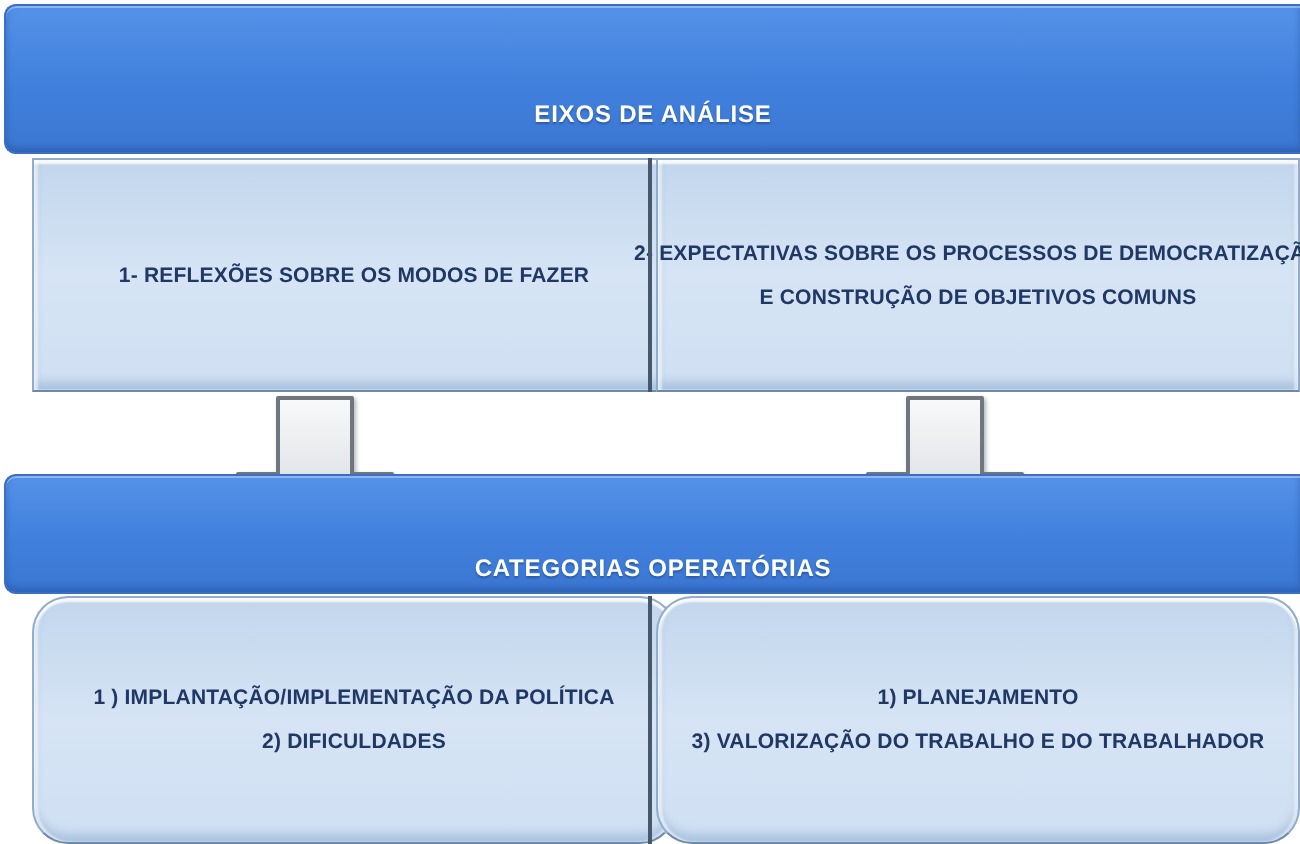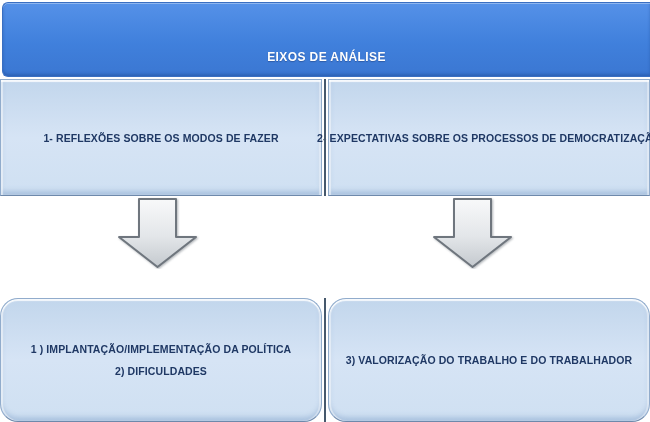--- a/index.html
+++ b/index.html
@@ -51,21 +51,21 @@
       inset 0 -4px 5px rgba(124,157,200,0.45);
     display: flex;
     flex-direction: column;
     align-items: center;
     justify-content: center;
     box-sizing: border-box;
     text-align: center;
   }
   .row-top .box    { top: 79px;  height: 117px; }
   .row-bottom .box { top: 298px; height: 124px; border-radius: 18px; }
-  .box-left  { left: 0;     width: 322px; text-align: center; }
+  .box-left  { left: 16px;     width: 322px; text-align: center; }
   .box-right { left: 328px; width: 322px; }
   .box-line {
     color: #1f3864;
     font-size: 10.5px;
     font-weight: bold;
     line-height: 22px;
     white-space: nowrap;
     letter-spacing: 0.1px;
   }
   
@@ -96,41 +96,46 @@
   <div class="bar bar-top">
     <span class="bar-label">EIXOS DE ANÁLISE</span>
   </div>
 
   <div class="row-top">
     <div class="box box-left">
       <div class="box-line">1- REFLEXÕES SOBRE OS MODOS DE FAZER</div>
     </div>
     <div class="box box-right">
       <div class="box-line">2- EXPECTATIVAS SOBRE OS PROCESSOS DE DEMOCRATIZAÇÃO</div>
+      <div class="box-line">E CONSTRUÇÃO DE OBJETIVOS COMUNS</div>
     </div>
     <div class="divider divider-top"></div>
   </div>
 
   <svg class="arrows-layer" viewBox="0 0 650 72" xmlns="http://www.w3.org/2000/svg" aria-hidden="true">
     <defs>
       <linearGradient id="arrowGrad" x1="0" y1="0" x2="0" y2="1">
         <stop offset="0" stop-color="#f8f9fa"></stop>
         <stop offset="0.55" stop-color="#e3e6e9"></stop>
         <stop offset="1" stop-color="#c4c9ce"></stop>
       </linearGradient>
     </defs>
     <polygon points="139,2 176,2 176,40 196,40 157.5,70 119,40 139,40" fill="url(#arrowGrad)" stroke="#6f767e" stroke-width="2" stroke-linejoin="round"></polygon>
     <polygon points="454,2 491,2 491,40 511,40 472.5,70 434,40 454,40" fill="url(#arrowGrad)" stroke="#6f767e" stroke-width="2" stroke-linejoin="round"></polygon>
   </svg>
 
+  <div class="bar bar-bottom">
+    <span class="bar-label">CATEGORIAS OPERATÓRIAS</span>
+  </div>
 
   <div class="row-bottom">
     <div class="box box-left">
       <div class="box-line">1 ) IMPLANTAÇÃO/IMPLEMENTAÇÃO DA POLÍTICA</div>
       <div class="box-line">2) DIFICULDADES</div>
     </div>
     <div class="box box-right">
+      <div class="box-line">1) PLANEJAMENTO</div>
       <div class="box-line">3) VALORIZAÇÃO DO TRABALHO E DO TRABALHADOR</div>
     </div>
     <div class="divider divider-bottom"></div>
   </div>
 
 </div>
 
 </body></html>

